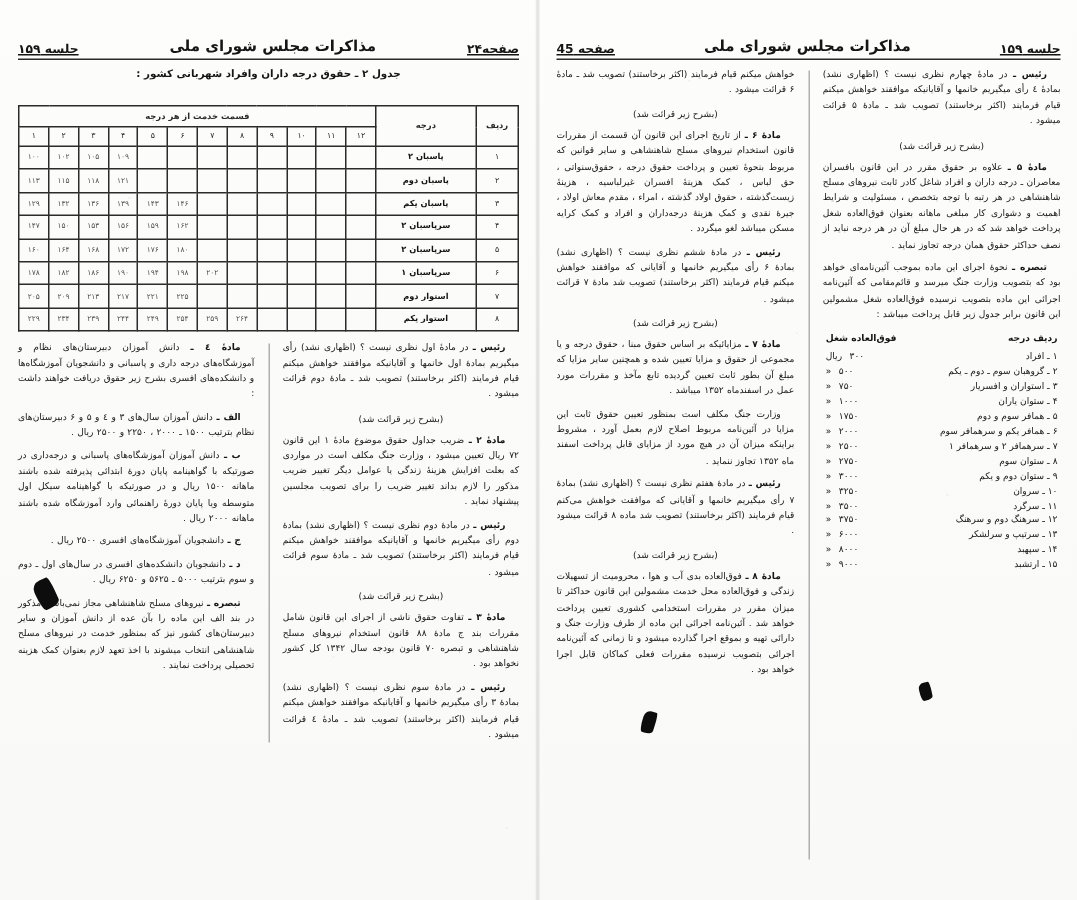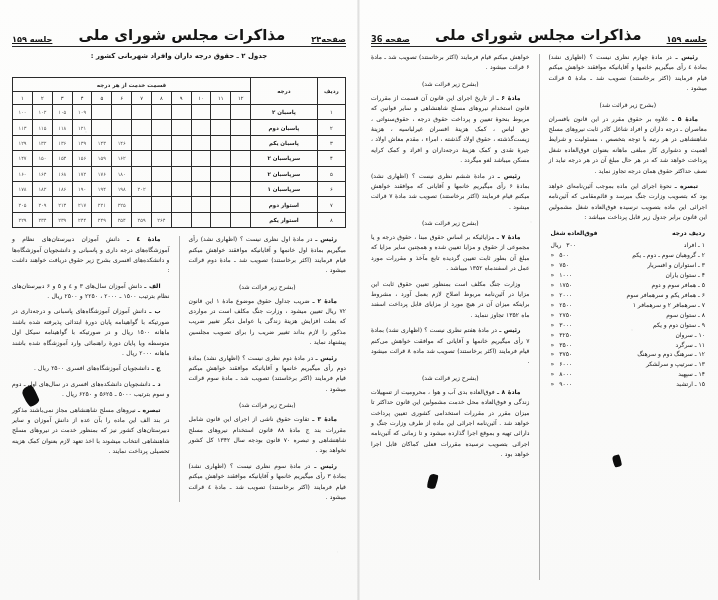--- a/index.html
+++ b/index.html
@@ -35,21 +35,21 @@
     background:linear-gradient(90deg,rgba(0,0,0,.10),rgba(0,0,0,.22),rgba(0,0,0,.06));
     opacity:.5;
   }
 
   
   .runhead{
     display:flex;align-items:flex-end;justify-content:space-between;
     font-size:8.4px;font-weight:bold;letter-spacing:.2px;
     padding-bottom:2px;
   }
-  .runhead .rh-mid{font-size:15px;font-weight:bold;}
+  .runhead .rh-mid{font-size:10px;font-weight:bold;}
   .runhead .rh-side{font-size:8.2px;font-weight:bold;text-decoration:underline;}
   .rule{height:0;border-bottom:1.6px solid #2a2a2a;margin:0 0 5px 0;}
 
   
   .cols{display:flex;gap:9px;height:calc(100% - 40px);}
   .col{flex:1;min-width:0;}
   .col-divider{
     width:1px;background:rgba(0,0,0,.30);flex:0 0 1px;margin-top:2px;
   }
 
@@ -121,21 +121,21 @@
 
 <div id="scan"></div>
 
 <div class="spread">
 
   <div class="page page-left">
 
     <div class="runhead">
       <span class="rh-side">جلسه ۱۵۹</span>
       <span class="rh-mid">مذاکرات مجلس شورای ملی</span>
-      <span class="rh-side">صفحه 36</span>
+      <span class="rh-side">صفحه 45</span>
     </div>
     <div class="rule"></div>
 
     <div class="cols">
 
       <div class="col">
         <p class="par ind"><span class="lbl">رئیس ـ</span> <span>در مادهٔ چهارم نظری نیست ؟ (اظهاری نشد) بمادهٔ ٤ رأی میگیریم خانمها و آقایانیکه موافقند خواهش میکنم قیام فرمایند (اکثر برخاستند) تصویب شد ـ مادهٔ ۵ قرائت میشود .</span></p>
         <p class="ctr">(بشرح زیر قرائت شد)</p>
         <p class="par ind"><span class="lbl">مادهٔ ۵ ـ</span> <span>علاوه بر حقوق مقرر در این قانون بافسران معاصران ـ درجه داران و افراد شاغل کادر ثابت نیروهای مسلح شاهنشاهی در هر رتبه با توجه بتخصص ، مسئولیت و شرایط اهمیت و دشواری کار مبلغی ماهانه بعنوان فوق‌العاده شغل پرداخت خواهد شد که در هر حال مبلغ آن در هر درجه نباید از نصف حداکثر حقوق همان درجه تجاوز نماید .</span></p>
         <p class="par ind"><span class="lbl">تبصره ـ</span> <span>نحوهٔ اجرای این ماده بموجب آئین‌نامه‌ای خواهد بود که بتصویب وزارت جنگ میرسد و قائم‌مقامی که آئین‌نامه اجرائی این ماده بتصویب نرسیده فوق‌العاده شغل مشمولین این قانون برابر جدول زیر قابل پرداخت میباشد :</span></p>

